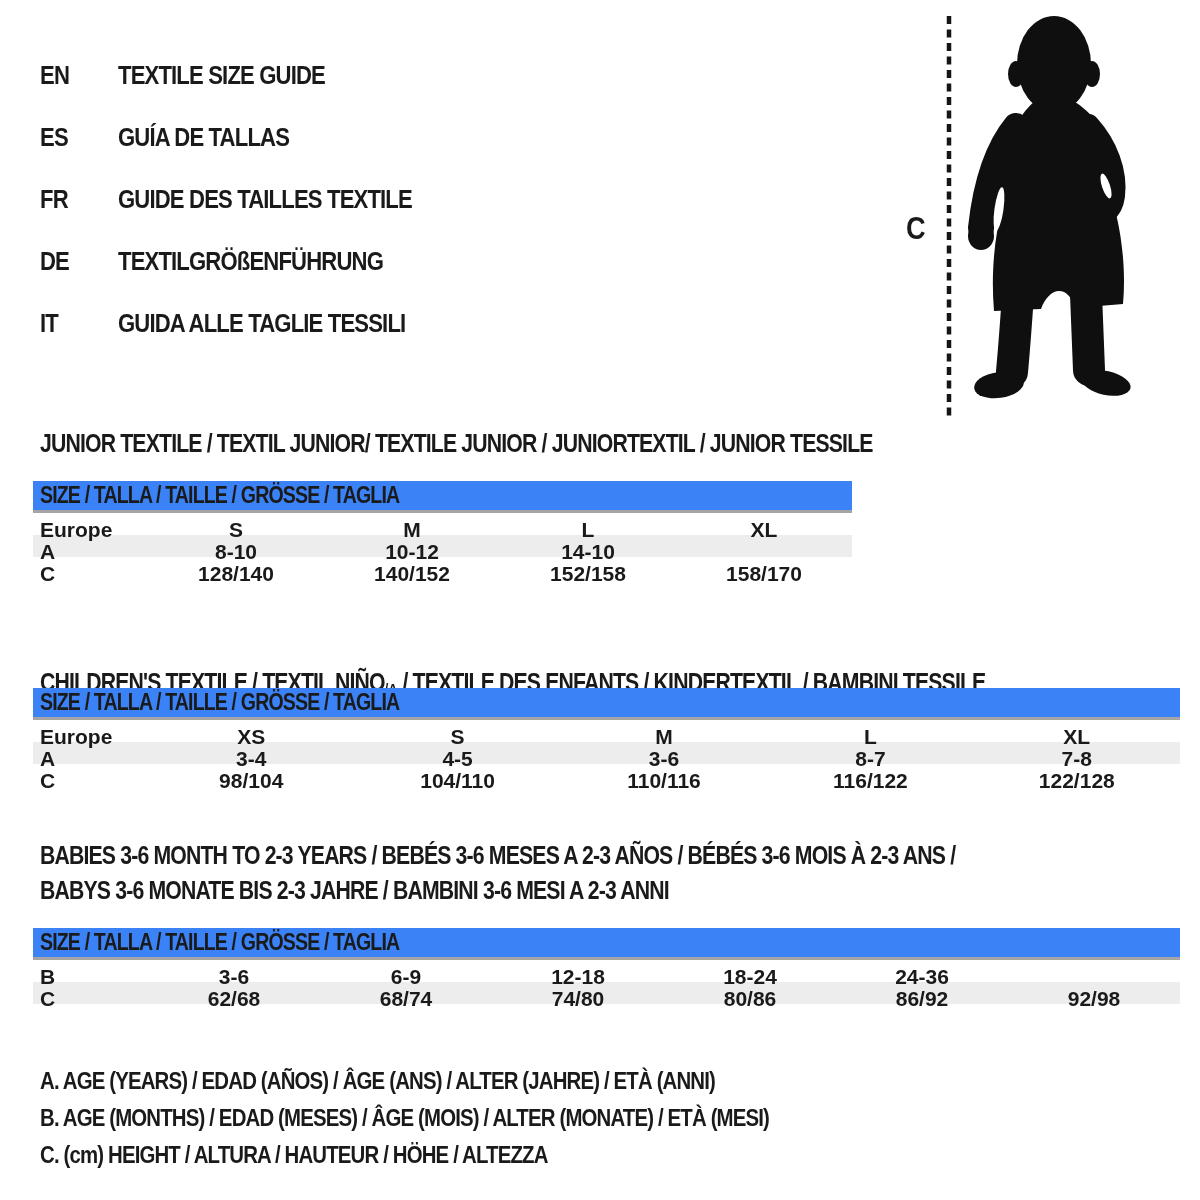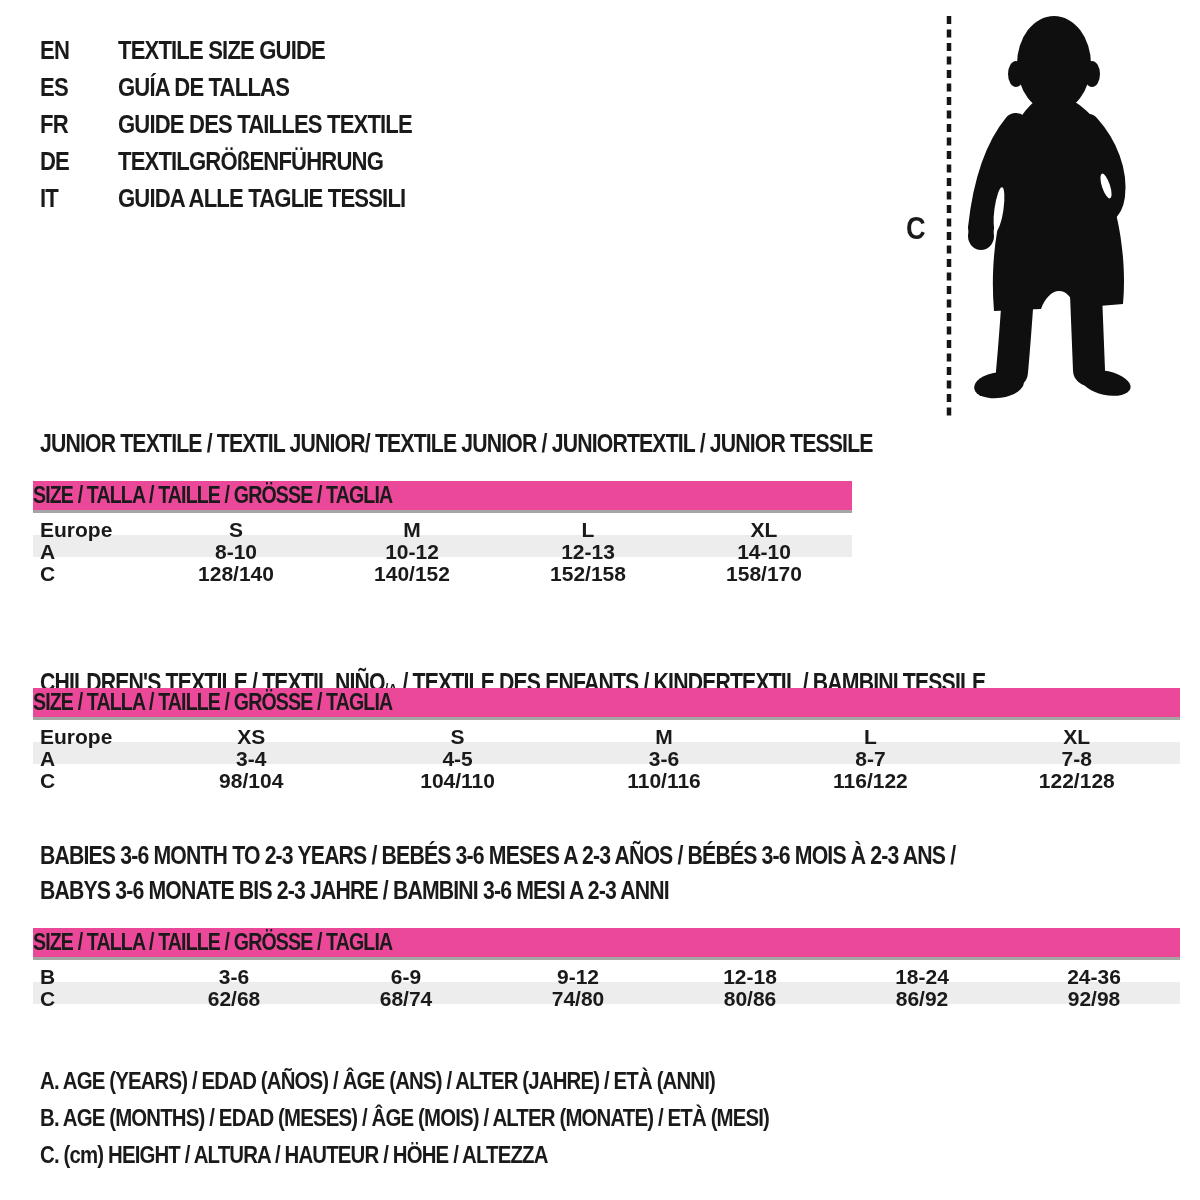--- a/index.html
+++ b/index.html
@@ -5,43 +5,43 @@
   html,body{margin:0;padding:0;background:#fff;}
   #canvas{
     position:relative;width:1200px;height:1200px;background:#ffffff;overflow:hidden;
     font-family:"Liberation Sans","DejaVu Sans",sans-serif;
     font-weight:700;color:#1a1a1a;
   }
   .cond{display:inline-block;transform:scaleX(0.85);transform-origin:left center;letter-spacing:-1px;white-space:nowrap;}
 
   
   .lang-list{position:absolute;left:40px;top:32px;}
-  .lang-row{height:37px;line-height:37px;font-size:26px;white-space:nowrap;}
+  .lang-row{height:37px;line-height:37px;font-size:26px;white-space:nowrap;margin-top:25px;}
   .lang-code{display:inline-block;width:78px;vertical-align:top;}
   .lang-title{display:inline-block;vertical-align:top;}
 
   
   .fig-label{position:absolute;left:906px;top:212px;font-size:32px;line-height:32px;}
   .dash-line{position:absolute;left:944px;top:14px;}
   .toddler{position:absolute;left:966px;top:14px;}
 
   
   .sec-heading{position:absolute;left:40px;font-size:25px;line-height:35px;white-space:nowrap;}
   #head-0{top:426px;}
   #head-1{top:665px;}
   #head-2{top:838px;}
   .sub-small{font-size:15px;vertical-align:-3px;letter-spacing:0;}
 
   
   .tbl{position:absolute;}
   #tbl-0{left:33px;top:481px;width:819px;}
   #tbl-1{left:33px;top:688px;width:1147px;}
   #tbl-2{left:33px;top:928px;width:1147px;}
-  .tbar{height:29px;line-height:29px;background:#ec4899;border-bottom:3px solid #a5a5a5;
-        font-size:23px;}
+  .tbar{height:29px;line-height:29px;background:#3b82f6;border-bottom:3px solid #a5a5a5;
+        padding-left:7px;font-size:23px;}
   .trow{display:grid;height:22px;line-height:34px;}
   .striped{background:#ededed;}
   .tlabel{text-align:left;padding-left:7px;font-size:21px;}
   .tcell{text-align:center;font-size:21px;}
 
   
   .footnotes{position:absolute;left:40px;top:1062px;}
   .footnote{height:37px;line-height:37px;font-size:24px;white-space:nowrap;}
 </style>
 </head>
@@ -115,21 +115,20 @@
         <div class="tlabel">Europe</div>
         <div class="tcell">S</div>
         <div class="tcell">M</div>
         <div class="tcell">L</div>
         <div class="tcell">XL</div>
       </div>
       <div class="trow striped" style="grid-template-columns: 115px repeat(4, 1fr);">
         <div class="tlabel">A</div>
         <div class="tcell">8-10</div>
         <div class="tcell">10-12</div>
-        <div class="tcell">12-13</div>
         <div class="tcell">14-10</div>
       </div>
       <div class="trow" style="grid-template-columns: 115px repeat(4, 1fr);">
         <div class="tlabel">C</div>
         <div class="tcell">128/140</div>
         <div class="tcell">140/152</div>
         <div class="tcell">152/158</div>
         <div class="tcell">158/170</div>
       </div>
     </div>
@@ -159,21 +158,20 @@
         <div class="tcell">116/122</div>
         <div class="tcell">122/128</div>
       </div>
     </div>
   <div class="tbl" id="tbl-2">
       <div class="tbar"><span class="cond">SIZE / TALLA / TAILLE / GRÖSSE / TAGLIA</span></div>
       <div class="trow" style="grid-template-columns: 115px repeat(6, 1fr);">
         <div class="tlabel">B</div>
         <div class="tcell">3-6</div>
         <div class="tcell">6-9</div>
-        <div class="tcell">9-12</div>
         <div class="tcell">12-18</div>
         <div class="tcell">18-24</div>
         <div class="tcell">24-36</div>
       </div>
       <div class="trow striped" style="grid-template-columns: 115px repeat(6, 1fr);">
         <div class="tlabel">C</div>
         <div class="tcell">62/68</div>
         <div class="tcell">68/74</div>
         <div class="tcell">74/80</div>
         <div class="tcell">80/86</div>

